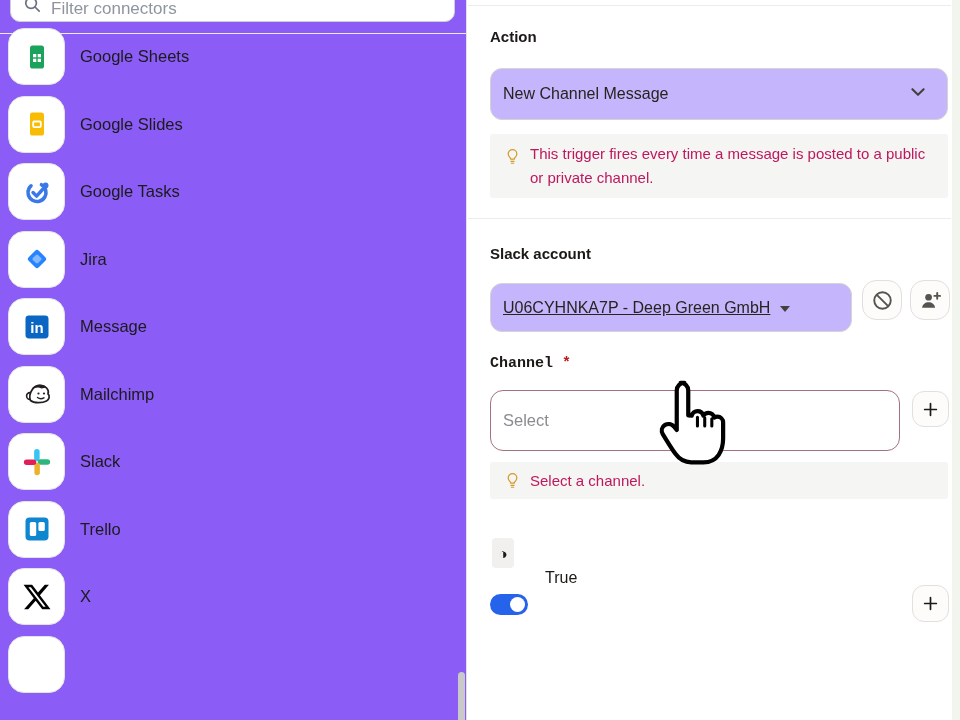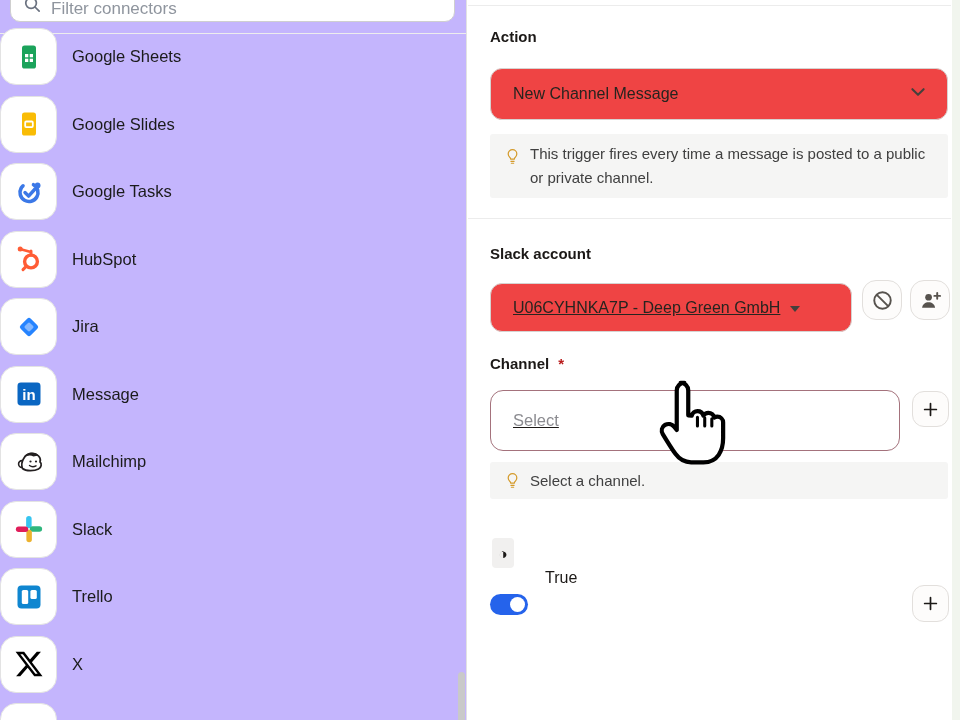--- a/index.html
+++ b/index.html
@@ -4,81 +4,81 @@
 <style>
   * { margin:0; padding:0; box-sizing:border-box; }
   html,body { width:960px; height:720px; }
   body {
     position:relative; overflow:hidden; background:#ffffff;
     font-family:"Liberation Sans", sans-serif; color:#1c1917;
   }
   
   .sidebar {
     position:absolute; left:0; top:0; width:467px; height:720px;
-    background:#c4b5fd; border-right:1px solid #e2e2e2; overflow:hidden;
+    background:#8b5cf6; border-right:1px solid #e2e2e2; overflow:hidden;
   }
   .filter-box {
     position:absolute; left:10px; top:-20px; width:445px; height:42px;
     border:1px solid #cfcfcf; border-radius:10px; background:#fff;
     display:flex; align-items:flex-end; padding:0 0 3px 12px; gap:9px;
   }
   .filter-box .placeholder { color:#8f959e; font-size:17px; line-height:19px; }
   .list-top-divider { position:absolute; left:0; top:33px; width:467px; height:1px; background:#ededed; }
   .connector-list { position:absolute; left:0; top:23px; width:467px; }
-  .connector-row { height:67.5px; display:flex; align-items:center; }
+  .connector-row { height:67.5px; display:flex; align-items:center; padding-left:8px; }
   .connector-icon-box {
     width:57px; height:57px; border:1px solid #e3e3e3; border-radius:16px;
     background:#fff; display:flex; align-items:center; justify-content:center;
     flex:0 0 57px; position:relative; z-index:2;
   }
   .connector-label { margin-left:15px; font-size:16.5px; color:#1b1b1b; }
   .sidebar-scroll-thumb {
     position:absolute; left:458px; top:672px; width:7px; height:60px;
     background:#c9c9c9; border-radius:4px;
   }
   
   .panel { position:absolute; left:468px; top:0; width:492px; height:691px; background:#fff; }
   .panel-top-divider { position:absolute; left:0; top:5px; right:9px; height:1px; background:#ececec; }
   .right-edge-strip { position:absolute; right:0; top:0; width:8px; height:720px; background:#f1f5ee; }
   .field-label { position:absolute; left:22px; font-size:15px; font-weight:700; color:#1c1917; }
   .select-box {
-    position:absolute; left:22px; background:#ef4444; border:1px solid #d6d3d1;
-    border-radius:12px; display:flex; align-items:center; padding:0 20px 0 22px;
+    position:absolute; left:22px; background:#c4b5fd; border:1px solid #d6d3d1;
+    border-radius:12px; display:flex; align-items:center; padding:0 20px 0 12px;
     font-size:16px; color:#27241f;
   }
   .action-select { top:68px; width:458px; height:52px; }
   .action-select .chev { margin-left:auto; }
   .account-select { top:283px; width:362px; height:49px;text-decoration:underline; }
   .caret-down {
     width:0; height:0; margin-left:10px; margin-top:2px;
     border-left:5px solid transparent; border-right:5px solid transparent;
     border-top:6px solid #44403c;
   }
   .tip {
     position:absolute; left:22px; width:458px; background:#f5f5f4; border-radius:3px;
-    font-size:15px; line-height:24px; color:#404040; padding:8px 8px 8px 40px;
+    font-size:15px; line-height:24px; color:#be185d; padding:8px 8px 8px 40px;
   }
   .tip .bulb { position:absolute; left:15px; }
   .tip-action { top:134px; }
   .tip-action .bulb { top:14px; }
   .tip-channel { top:462px; padding-top:7px; padding-bottom:7px; line-height:23px; }
   .tip-channel .bulb { top:10px; }
   .section-divider { position:absolute; left:0; top:218px; right:9px; height:1px; background:#ececec; }
   .icon-btn {
     position:absolute; width:40px; height:40px; border:1px solid #e2dfdc; border-radius:14px;
     background:#fdfcfb; display:flex; align-items:center; justify-content:center;
   }
   .btn-ban { left:394px; top:280px; }
   .btn-adduser { left:442px; top:280px; }
-  .channel-label-row { position:absolute; left:22px; top:355px; display:flex; gap:9px; }
+  .channel-label-row { position:absolute; left:22px; top:355px; display:flex; gap:9px;font-family:Liberation Mono, monospace; }
   .channel-label-row .req { color:#b91c1c; font-size:15px; font-weight:700; }
   .channel-select {
     position:absolute; left:22px; top:390px; width:410px; height:61px;
     border:1.5px solid #a4727c; border-radius:13px; background:#fff;
-    display:flex; align-items:center; padding:0 22px;text-decoration:underline;
+    display:flex; align-items:center; padding:0 12px;
   }
   .channel-select .placeholder { color:#8b8b90; font-size:16.5px; }
   .plus-btn {
     position:absolute; width:37px; height:37px; border:1px solid #e2dfdc; border-radius:12px;
     background:#fdfcfb; display:flex; align-items:center; justify-content:center;
   }
   .plus-channel { left:444px; top:391px; height:36px; }
   .plus-toggle  { left:444px; top:585px; }
   .ignore-badge {
     position:absolute; left:24px; top:538px; width:22px; height:30px;
@@ -146,32 +146,20 @@
       <div class="connector-icon-box">
         <svg width="32" height="32" viewBox="0 0 32 32">
           <circle cx="16" cy="16.5" r="9" fill="none" stroke="#3b78e7" stroke-width="3.6" stroke-dasharray="45 11.5" stroke-linecap="round" transform="rotate(-60 16 16.5)"></circle>
           <path d="M12 16.5 l3.6 3.6 L22 13" fill="none" stroke="#3b78e7" stroke-width="3.4" stroke-linecap="round" stroke-linejoin="round"></path>
           <circle cx="24.6" cy="9.4" r="2.9" fill="#3b78e7"></circle>
         </svg>
       </div>
       <span class="connector-label">Google Tasks</span>
     </div>
 
-    <div class="connector-row">
-      <div class="connector-icon-box">
-        <svg width="32" height="32" viewBox="0 0 32 32">
-          <circle cx="18" cy="18.5" r="6.4" fill="none" stroke="#ff5c35" stroke-width="3.4"></circle>
-          <line x1="18" y1="12" x2="18" y2="8" stroke="#ff5c35" stroke-width="3" stroke-linecap="round"></line>
-          <line x1="16" y1="8.6" x2="8.6" y2="6.4" stroke="#ff5c35" stroke-width="2.6" stroke-linecap="round"></line>
-          <circle cx="7.2" cy="6" r="2.5" fill="#ff5c35"></circle>
-          <line x1="13.2" y1="23.4" x2="10" y2="26.6" stroke="#ff5c35" stroke-width="3" stroke-linecap="round"></line>
-        </svg>
-      </div>
-      <span class="connector-label">HubSpot</span>
-    </div>
 
     <div class="connector-row">
       <div class="connector-icon-box">
         <svg width="32" height="32" viewBox="0 0 32 32">
           <rect x="8.8" y="8.8" width="14.4" height="14.4" rx="2.6" fill="#2684ff" transform="rotate(45 16 16)"></rect>
           <rect x="12.4" y="12.4" width="7.2" height="7.2" rx="1.4" fill="#85b8ff" transform="rotate(45 16 16)"></rect>
         </svg>
       </div>
       <span class="connector-label">Jira</span>
     </div>

